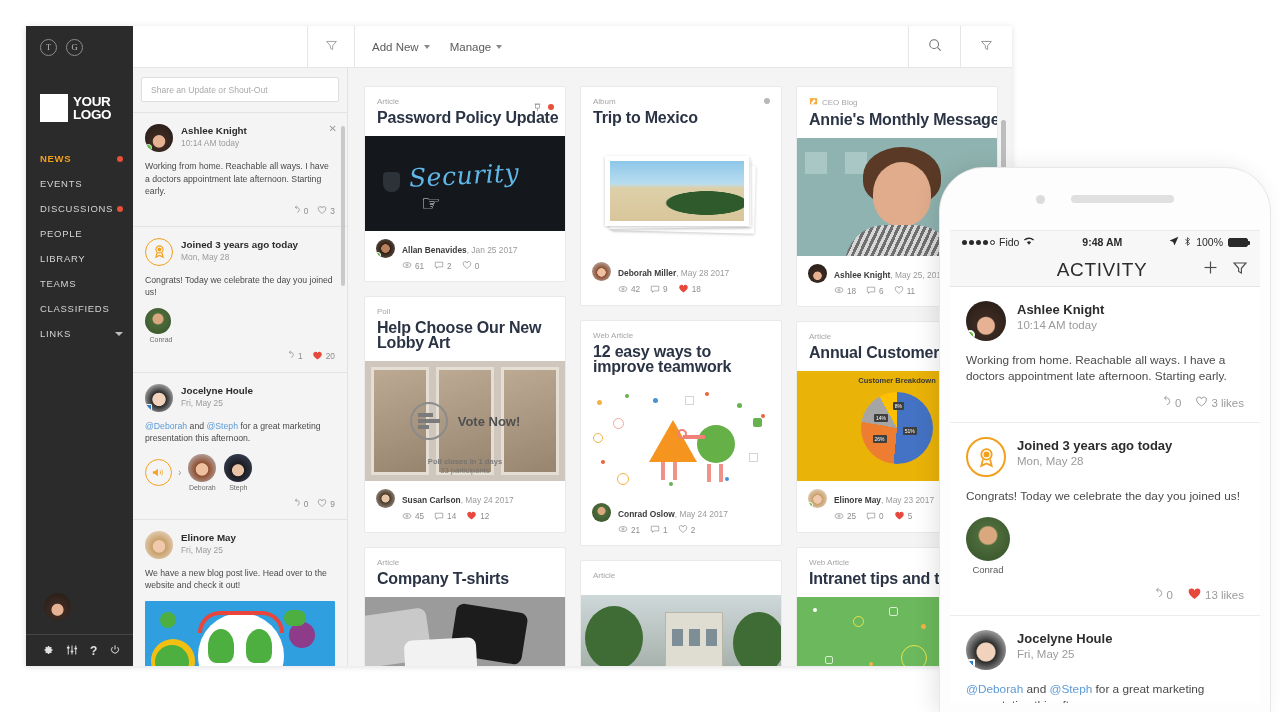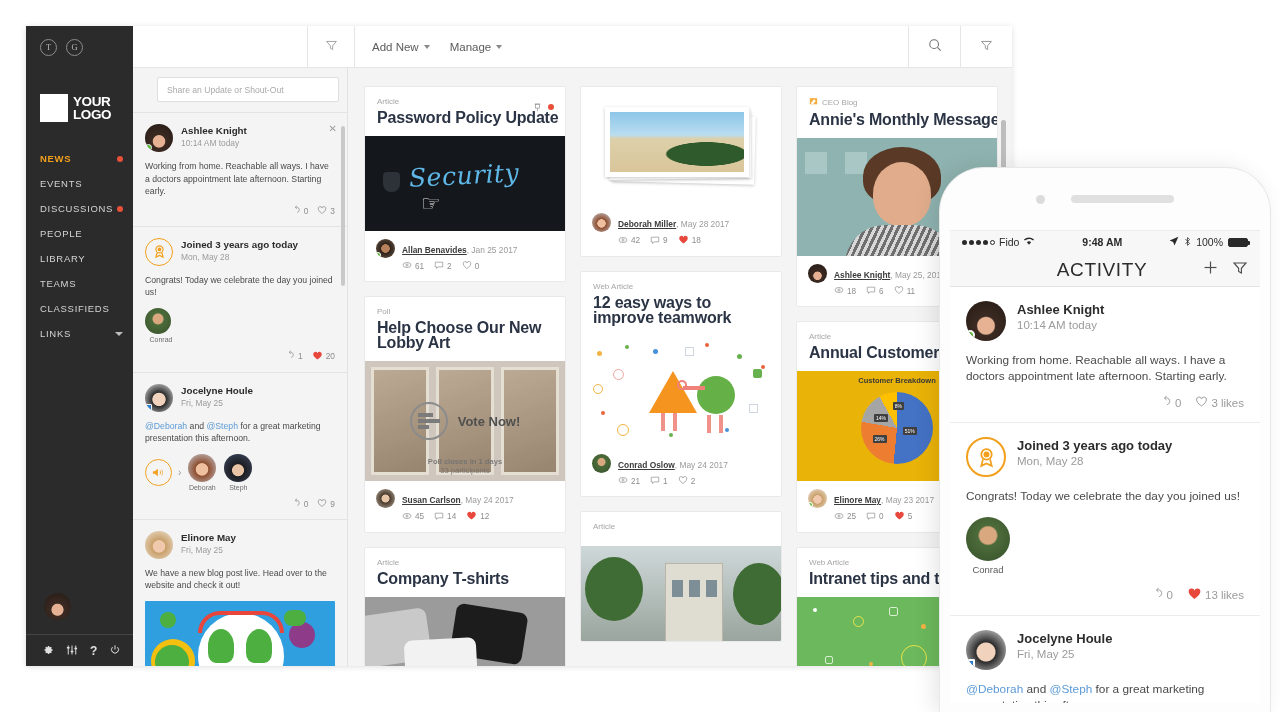--- a/index.html
+++ b/index.html
@@ -64,21 +64,21 @@
   .side-foot {
     height:32px; border-top:1px solid #454545; display:flex; align-items:center; gap:12px; padding-left:16px;
     color:#e2e2e2;
   }
 
   
   .feed {
     position:absolute; left:107px; top:42px; width:215px; height:598px;
     background:#f4f4f4; border-right:1px solid #e2e2e2; overflow:hidden;
   }
-  .share-box-wrap{ background:#f4f4f4; padding:9px 8px 10px 24px;}
+  .share-box-wrap{ background:#f4f4f4; padding:9px 8px 10px 8px;}
   .share-box {
     height:25px; background:#fff; border:1px solid #dedede; border-radius:2px;
     display:flex; align-items:center; padding-left:9px; font-size:8.6px; color:#aaa;
   }
   .post { background:#f4f4f4; border-top:1px solid #e3e3e3; padding:11px 12px 9px 12px; position:relative; }
   .post-head { display:flex; gap:8px; align-items:flex-start; }
   .avatar { width:28px;height:28px;border-radius:50%; overflow:hidden; position:relative; flex:none;}
   .avatar.med { width:26px;height:26px; }
   .presence { position:absolute; left:0px; bottom:1px; width:7px;height:7px;border-radius:50%; border:1.5px solid #f4f4f4;}
   .presence.green { background:#5bbd3b; }
@@ -110,21 +110,21 @@
   .card-head { padding:10px 12px 11px 12px; position:relative; }
   .card-kicker { font-size:8px; color:#a6a6a6; margin-bottom:4px; display:flex; align-items:center; gap:4px;}
   .card-title { font-size:16px; font-weight:bold; color:#2b3445; line-height:15px; letter-spacing:-.2px; white-space:nowrap;}
   .card-title.wrap { white-space:normal;}
   .card-flags { position:absolute; right:11px; top:11px; display:flex; align-items:center; gap:6px;}
   .flag-dot { width:6px;height:6px;border-radius:50%; }
   .card-media { height:95px; position:relative; overflow:hidden; }
   .card-foot { padding:8px 11px 9px 11px; display:flex; gap:7px; align-items:flex-start;}
   .cf-avatar{ width:19px;height:19px;border-radius:50%;overflow:hidden;position:relative;flex:none;}
   .cf-avatar .presence{ border-color:#fff; width:6px;height:6px; left:-1px; bottom:0;}
-  .cf-name{ font-size:8.4px; color:#3b3b3b; font-weight:bold;text-decoration:underline;}
+  .cf-name{ font-size:8.4px; color:#3b3b3b; font-weight:bold;}
   .cf-date{ font-size:8.4px; color:#9b9b9b; font-weight:normal;}
   .cf-stats{ display:flex; gap:10px; margin-top:3px; font-size:8.2px; color:#8d8d8d; align-items:center;}
 
   
   .m-security{ background:#14171b; }
   .m-security .sec-word{
     position:absolute; left:22%; top:26%; font-size:25px; color:#5fb7e8;
     font-family:"DejaVu Serif", serif; font-style:italic; transform:rotate(-3deg); letter-spacing:.5px;
   }
   .m-security .sec-badge{ position:absolute; left:9%; top:38%; width:17px;height:20px;border-radius:4px 4px 8px 8px; background:#2d3238;}
@@ -614,20 +614,27 @@
             <div class="card-media m-tshirt" style="height:95px">
               <div class="tshirt" style="left:-4%;top:16%;background:#c9c9c9;transform:rotate(-8deg)"></div>
               <div class="tshirt" style="left:44%;top:12%;background:#1c1c1c;transform:rotate(9deg)"></div>
               <div class="tshirt" style="left:20%;top:44%;background:#f2f2f2;transform:rotate(-3deg)"></div>
             </div>
           </div>
         </div>
 
         <div class="col">
           <div class="card">
+            <div class="card-head">
+              <div class="card-kicker">Album</div>
+              <div class="card-title">Trip to Mexico</div>
+              <div class="card-flags">
+                <i class="flag-dot" style="background:#b8b8b8"></i>
+              </div>
+            </div>
             <div class="card-media m-album" style="height:118px">
               <div class="photo-stack">
                 <div class="ph ph1"></div>
                   <div class="ph ph2"></div>
                 <div class="ph ph3">
                     <div class="beach"></div>
                   </div>
               </div>
             </div>
             <div class="card-foot">

